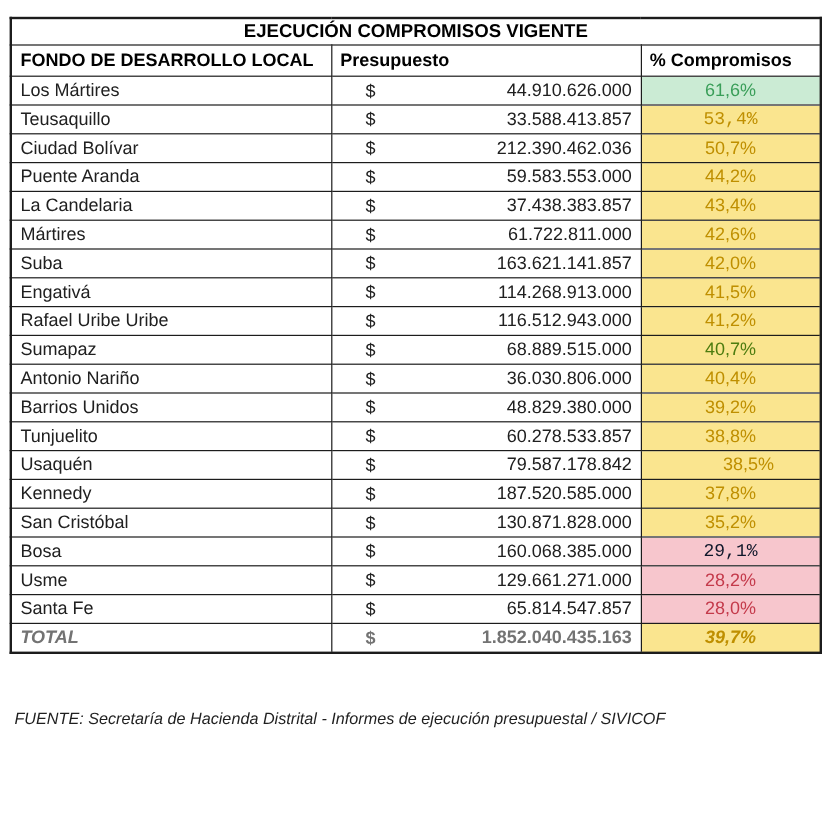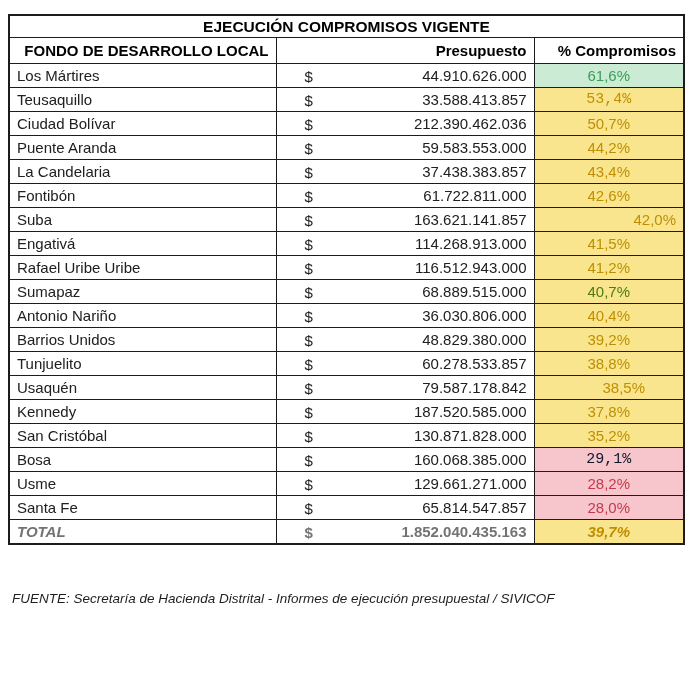--- a/index.html
+++ b/index.html
@@ -35,21 +35,21 @@
     overflow: hidden;
   }
   tr.title-row th {
     text-align: center;
     font-weight: bold;
     font-size: 15.5px;
     color: #000000;
     height: 21px;
   }
   tr.colhead-row th {
-    text-align: right;
+    text-align: left;
     font-weight: bold;
     font-size: 15px;
     color: #000000;
     height: 25px;
     margin-left: 37px;
   }
   td.c-name { text-align: left; }
   td.c-amt  {
     position: relative;
     text-align: right;
@@ -118,28 +118,28 @@
           <td class="c-name">Puente Aranda</td>
           <td class="c-amt"><span class="cur">$</span><span class="amt">59.583.553.000</span></td>
           <td class="c-pct" style="background: rgb(250, 229, 143); color: rgb(191, 143, 0);">44,2%</td>
         </tr>
         <tr class="data-row">
           <td class="c-name">La Candelaria</td>
           <td class="c-amt"><span class="cur">$</span><span class="amt">37.438.383.857</span></td>
           <td class="c-pct" style="background: rgb(250, 229, 143); color: rgb(191, 143, 0);">43,4%</td>
         </tr>
         <tr class="data-row">
-          <td class="c-name">Fontibón</td>
+          <td class="c-name">Mártires</td>
           <td class="c-amt"><span class="cur">$</span><span class="amt">61.722.811.000</span></td>
           <td class="c-pct" style="background: rgb(250, 229, 143); color: rgb(191, 143, 0);">42,6%</td>
         </tr>
         <tr class="data-row">
           <td class="c-name">Suba</td>
           <td class="c-amt"><span class="cur">$</span><span class="amt">163.621.141.857</span></td>
-          <td class="c-pct" style="background: rgb(250, 229, 143); color: rgb(191, 143, 0); text-align: right;">42,0%</td>
+          <td class="c-pct" style="background: rgb(250, 229, 143); color: rgb(191, 143, 0);">42,0%</td>
         </tr>
         <tr class="data-row">
           <td class="c-name">Engativá</td>
           <td class="c-amt"><span class="cur">$</span><span class="amt">114.268.913.000</span></td>
           <td class="c-pct" style="background: rgb(250, 229, 143); color: rgb(191, 143, 0);">41,5%</td>
         </tr>
         <tr class="data-row">
           <td class="c-name">Rafael Uribe Uribe</td>
           <td class="c-amt"><span class="cur">$</span><span class="amt">116.512.943.000</span></td>
           <td class="c-pct" style="background: rgb(250, 229, 143); color: rgb(191, 143, 0);">41,2%</td>

